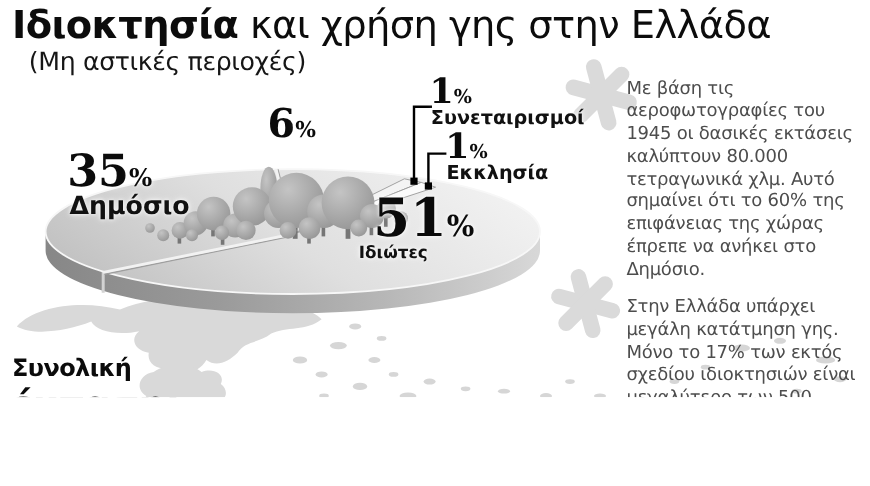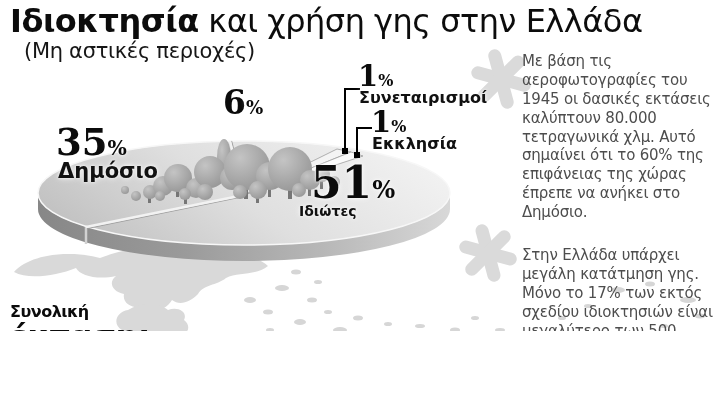--- a/index.html
+++ b/index.html
@@ -21,24 +21,24 @@
   .lab-12v{left:223px;top:86px;font-size:33px;}
   .lab-12n{left:226px;top:118px;font-size:18px;}
   .lab-1av{left:358px;top:62px;font-size:29px;}
   .lab-1an{left:359px;top:90px;font-size:16px;}
   .lab-1bv{left:371px;top:108px;font-size:29px;}
   .lab-1bn{left:372px;top:136px;font-size:16px;}
   .lab-51v{left:311px;top:161px;font-size:44px;}
   .lab-51n{left:299px;top:204px;font-size:14px;}
   
   .note{left:522px;width:200px;font-size:15px;line-height:1.26;color:#4d4d4d;letter-spacing:-0.2px;}
-  .note1{top:52px;}
+  .note1{top:64px;}
   .note2{top:246px;}
   
-  .tot-l1{left:10px;top:294px;font-size:16px;font-weight:bold;color:#0b0b0b;letter-spacing:-0.5px;margin-top:8px;}
+  .tot-l1{left:10px;top:294px;font-size:20px;font-weight:bold;color:#0b0b0b;letter-spacing:-0.5px;}
   .tot-l2{left:10px;top:318px;font-size:32px;font-weight:bold;color:#0b0b0b;letter-spacing:-0.5px;}
   .tot-row{left:10px;top:337px;white-space:nowrap;}
   .tot-num{font-family:"DejaVu Serif","DejaVu Sans",serif;font-weight:900;font-size:33px;color:#0b0b0b;letter-spacing:-1px;}
   .tot-unit{font-size:18px;color:#0b0b0b;margin-left:6px;}
   
   .source{left:10px;top:363px;font-size:15px;color:#3a3a3a;font-weight:500;white-space:nowrap;
           transform:scaleX(0.885);transform-origin:left top;letter-spacing:-0.2px;}
   .srcbar{left:14px;top:386px;width:697px;height:8px;background:#5e5e5e;}
 </style>
 </head>

